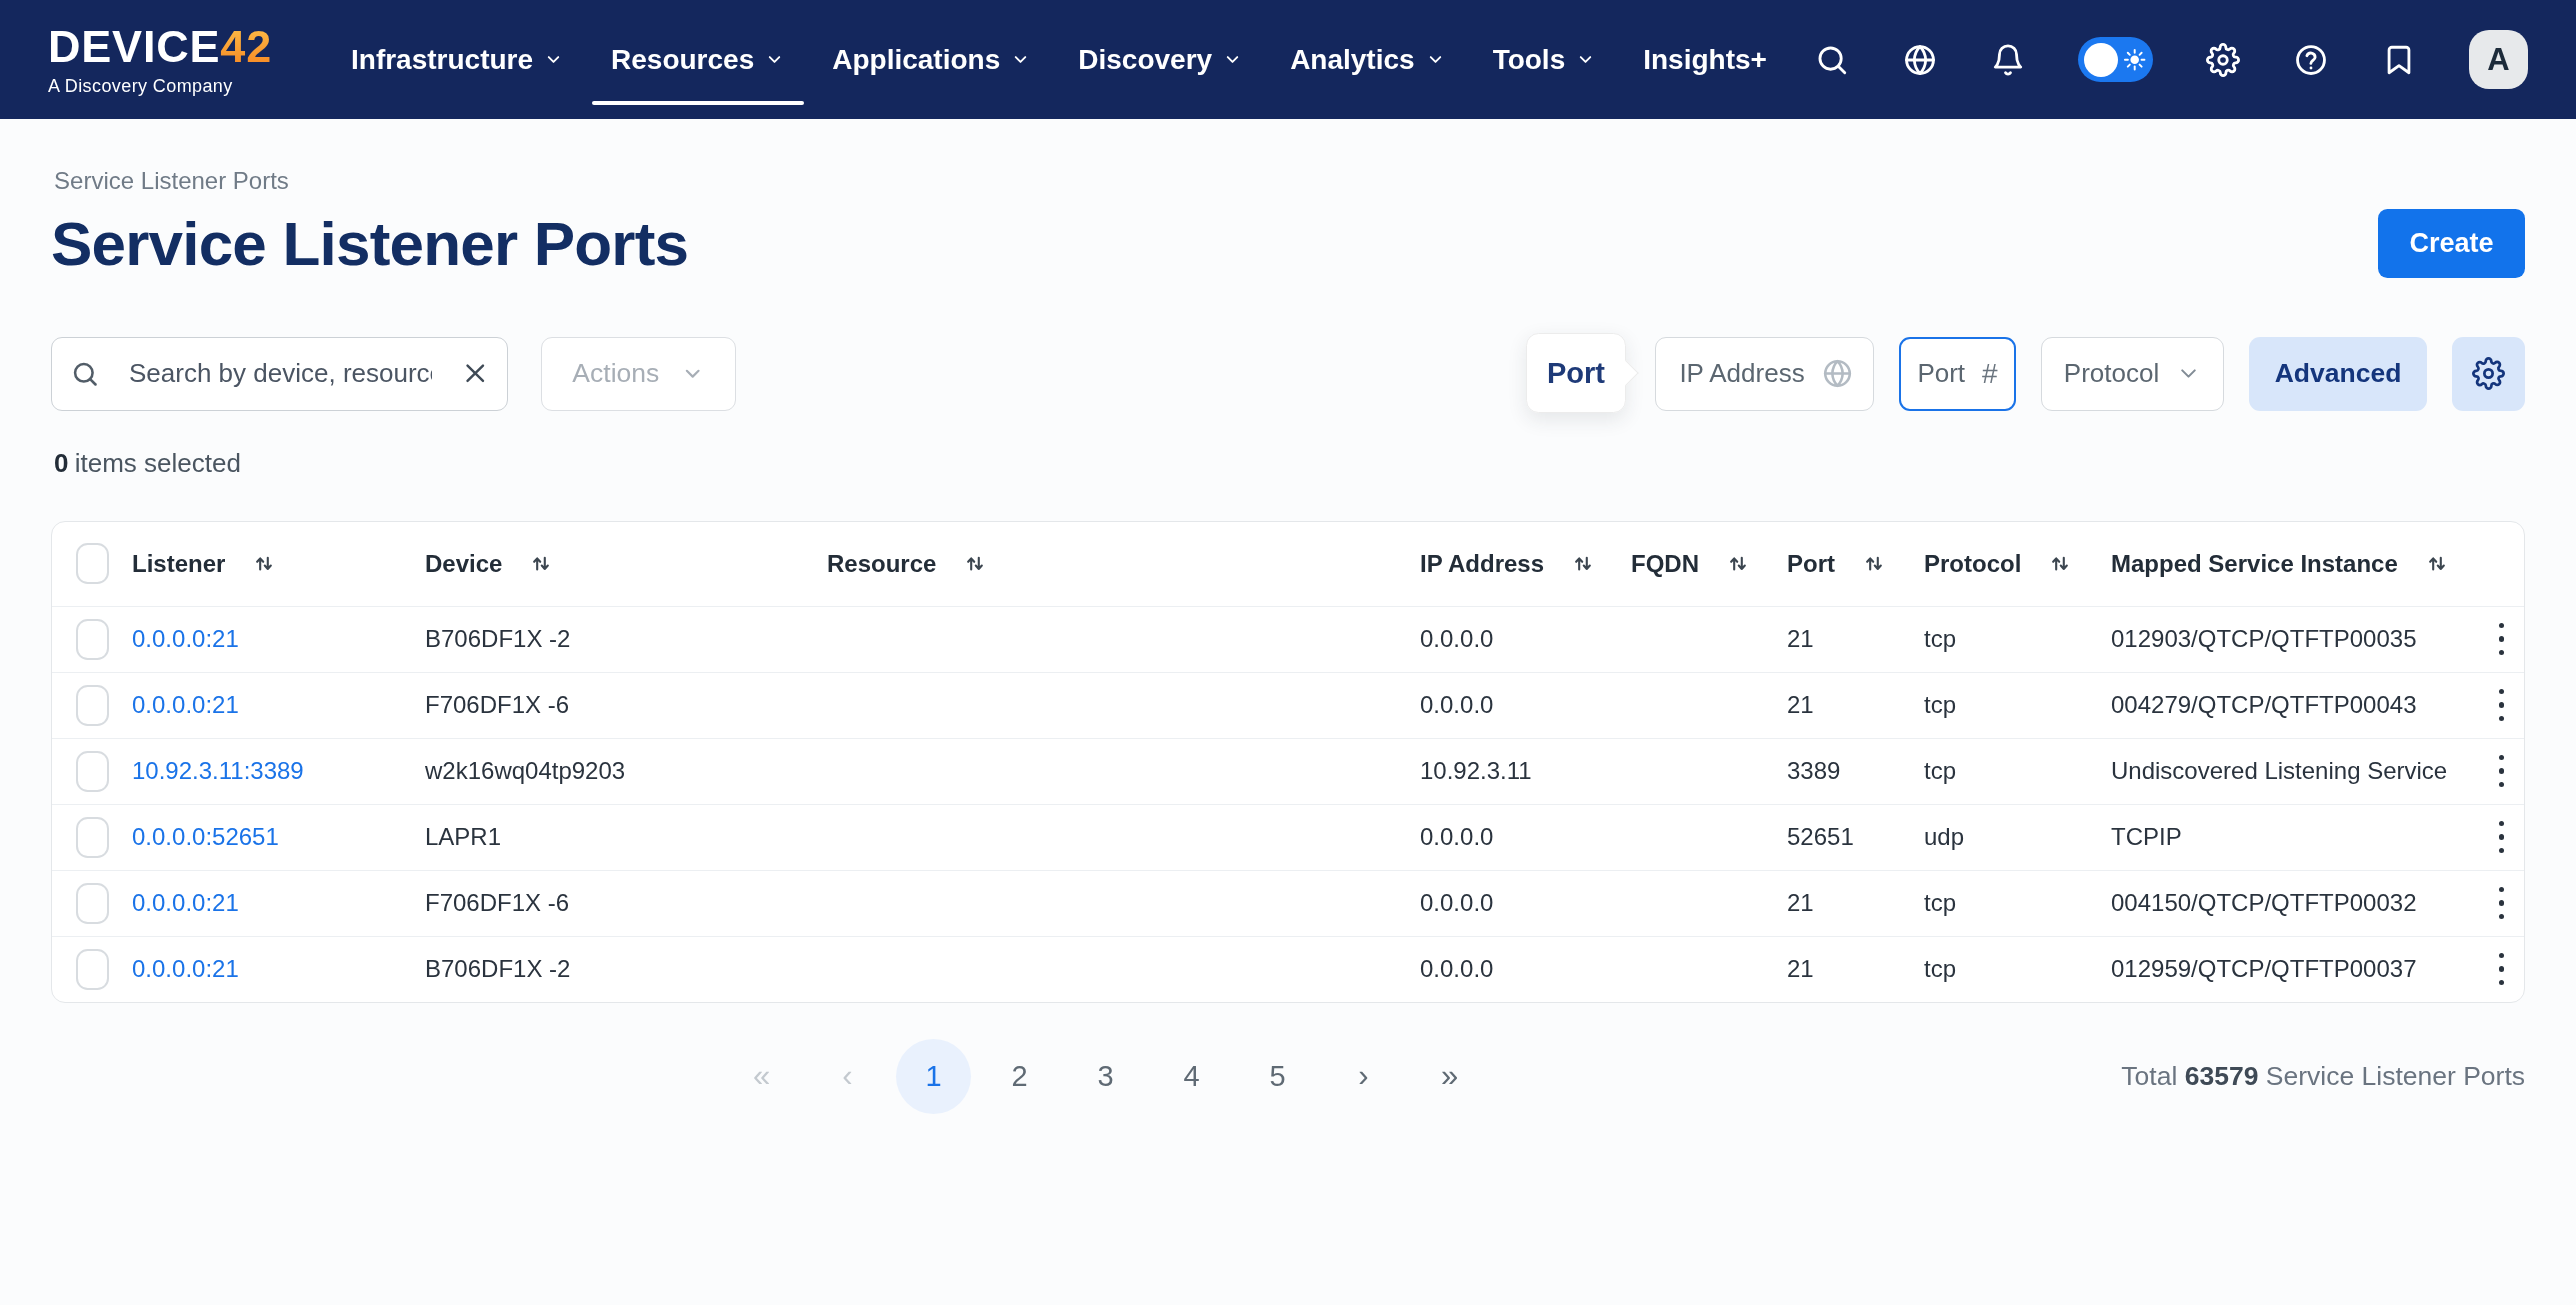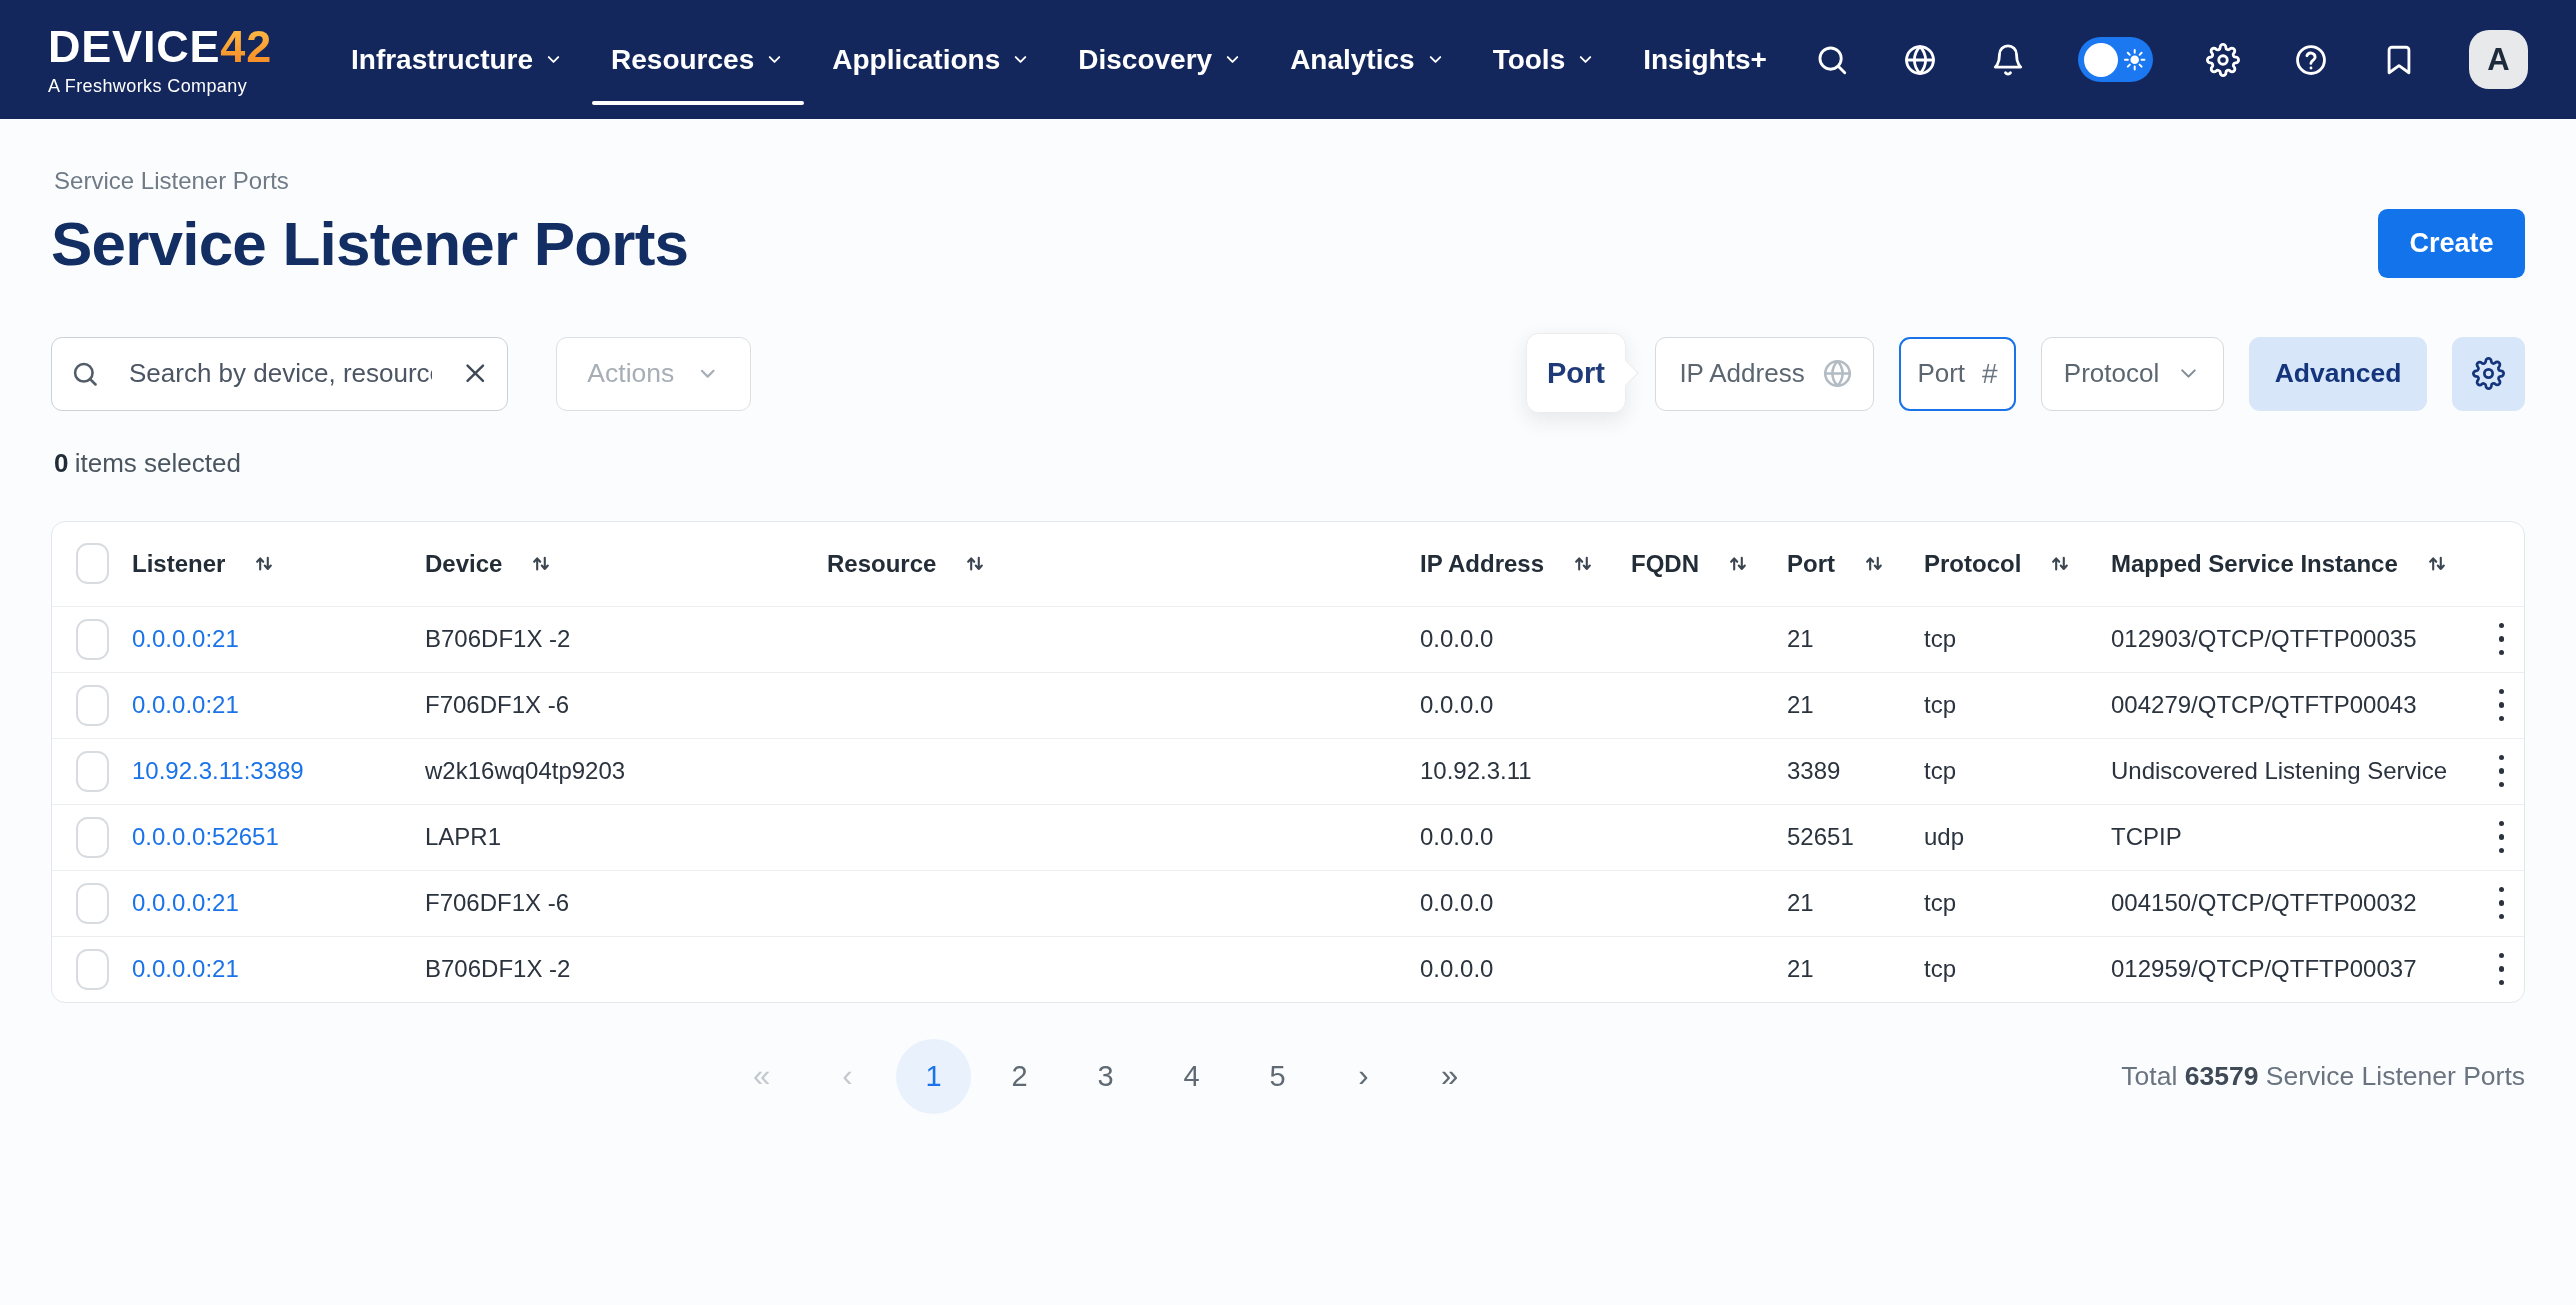--- a/index.html
+++ b/index.html
@@ -31,21 +31,21 @@
   .title-row { margin-top:12.5px; display:flex; align-items:center; }
   .page-title { font-size:62px; font-weight:800; color:#132e63; letter-spacing:-0.8px; }
   .create-btn { margin-left:auto; width:147px; height:69px; background:#1273eb; border:none; border-radius:9.4px; color:#ffffff; font-size:27px; font-weight:600; font-family:inherit; cursor:pointer; }
 
   
   .toolbar { margin-top:58px; display:flex; align-items:center; }
   .search-box { width:457px; height:74px; background:#fff; border:1.6px solid #ccd1d6; border-radius:11px; display:flex; align-items:center; padding:0 19px; gap:30px; }
   .search-box svg { stroke:#525d68; fill:none; stroke-width:2.2; stroke-linecap:round; flex:none; }
   .search-box input { border:none; outline:none; flex:1; min-width:0; font-size:26px; font-family:inherit; color:#3f4a56; background:transparent; }
   .search-box input::placeholder { color:#4b5563; opacity:1; }
-  .actions-btn { margin-left:48px; width:195px; height:74px; background:#fff; border:1.6px solid #dcdfe3; border-radius:11px; display:flex; align-items:center; justify-content:center; gap:22px; font-size:26.5px; color:#a7aeb6; cursor:default; }
+  .actions-btn { margin-left:33px; width:195px; height:74px; background:#fff; border:1.6px solid #dcdfe3; border-radius:11px; display:flex; align-items:center; justify-content:center; gap:22px; font-size:26.5px; color:#a7aeb6; cursor:default; }
   .actions-btn svg { stroke:#a7aeb6; fill:none; stroke-width:2.2; stroke-linecap:round; stroke-linejoin:round; }
   .filters { margin-left:auto; position:relative; display:flex; align-items:center; gap:25px; }
   .chip { height:74px; background:#fff; border:1.6px solid #d6dade; border-radius:11px; display:flex; align-items:center; justify-content:center; gap:17px; padding:0 23.4px; font-size:26px; color:#5b6670; cursor:pointer; white-space:nowrap; }
   .chip svg { stroke:#828c96; fill:none; stroke-width:2; stroke-linecap:round; stroke-linejoin:round; flex:none; }
   .chip.ip { width:219px; justify-content:flex-start; }
   .chip.ip svg { stroke:#b3bbc3; }
   .chip.port { width:117px; border:2.3px solid #1a73e8; }
   .chip.port .hash { font-size:28px; color:#6b757f; }
   .chip.protocol { width:183px; }
   .chip.morefilters { width:211px; }
@@ -80,21 +80,21 @@
   .pg.arrow { font-size:31px; }
   .total { margin-left:auto; font-size:26.5px; color:#6a7480; }
   .total b { color:#3f4a56; font-weight:700; }
 </style>
 </head>
 <body>
 
 <header class="nav">
   <div class="logo">
     <div class="logo-line"><span>DEVICE</span><span class="num">42</span></div>
-    <div class="logo-tag">A Freshworks Company</div>
+    <div class="logo-tag">A Discovery Company</div>
   </div>
   <nav class="nav-items">
     <div class="nav-item">
         <span>Infrastructure</span>
         <svg class="chev" width="19" height="19" viewBox="0 0 24 24" fill="none" stroke-width="2.4" stroke-linecap="round" stroke-linejoin="round">
           <path d="M6 9l6 6 6-6"></path>
         </svg>
       </div>
     <div class="nav-item active">
         <span>Resources</span>

